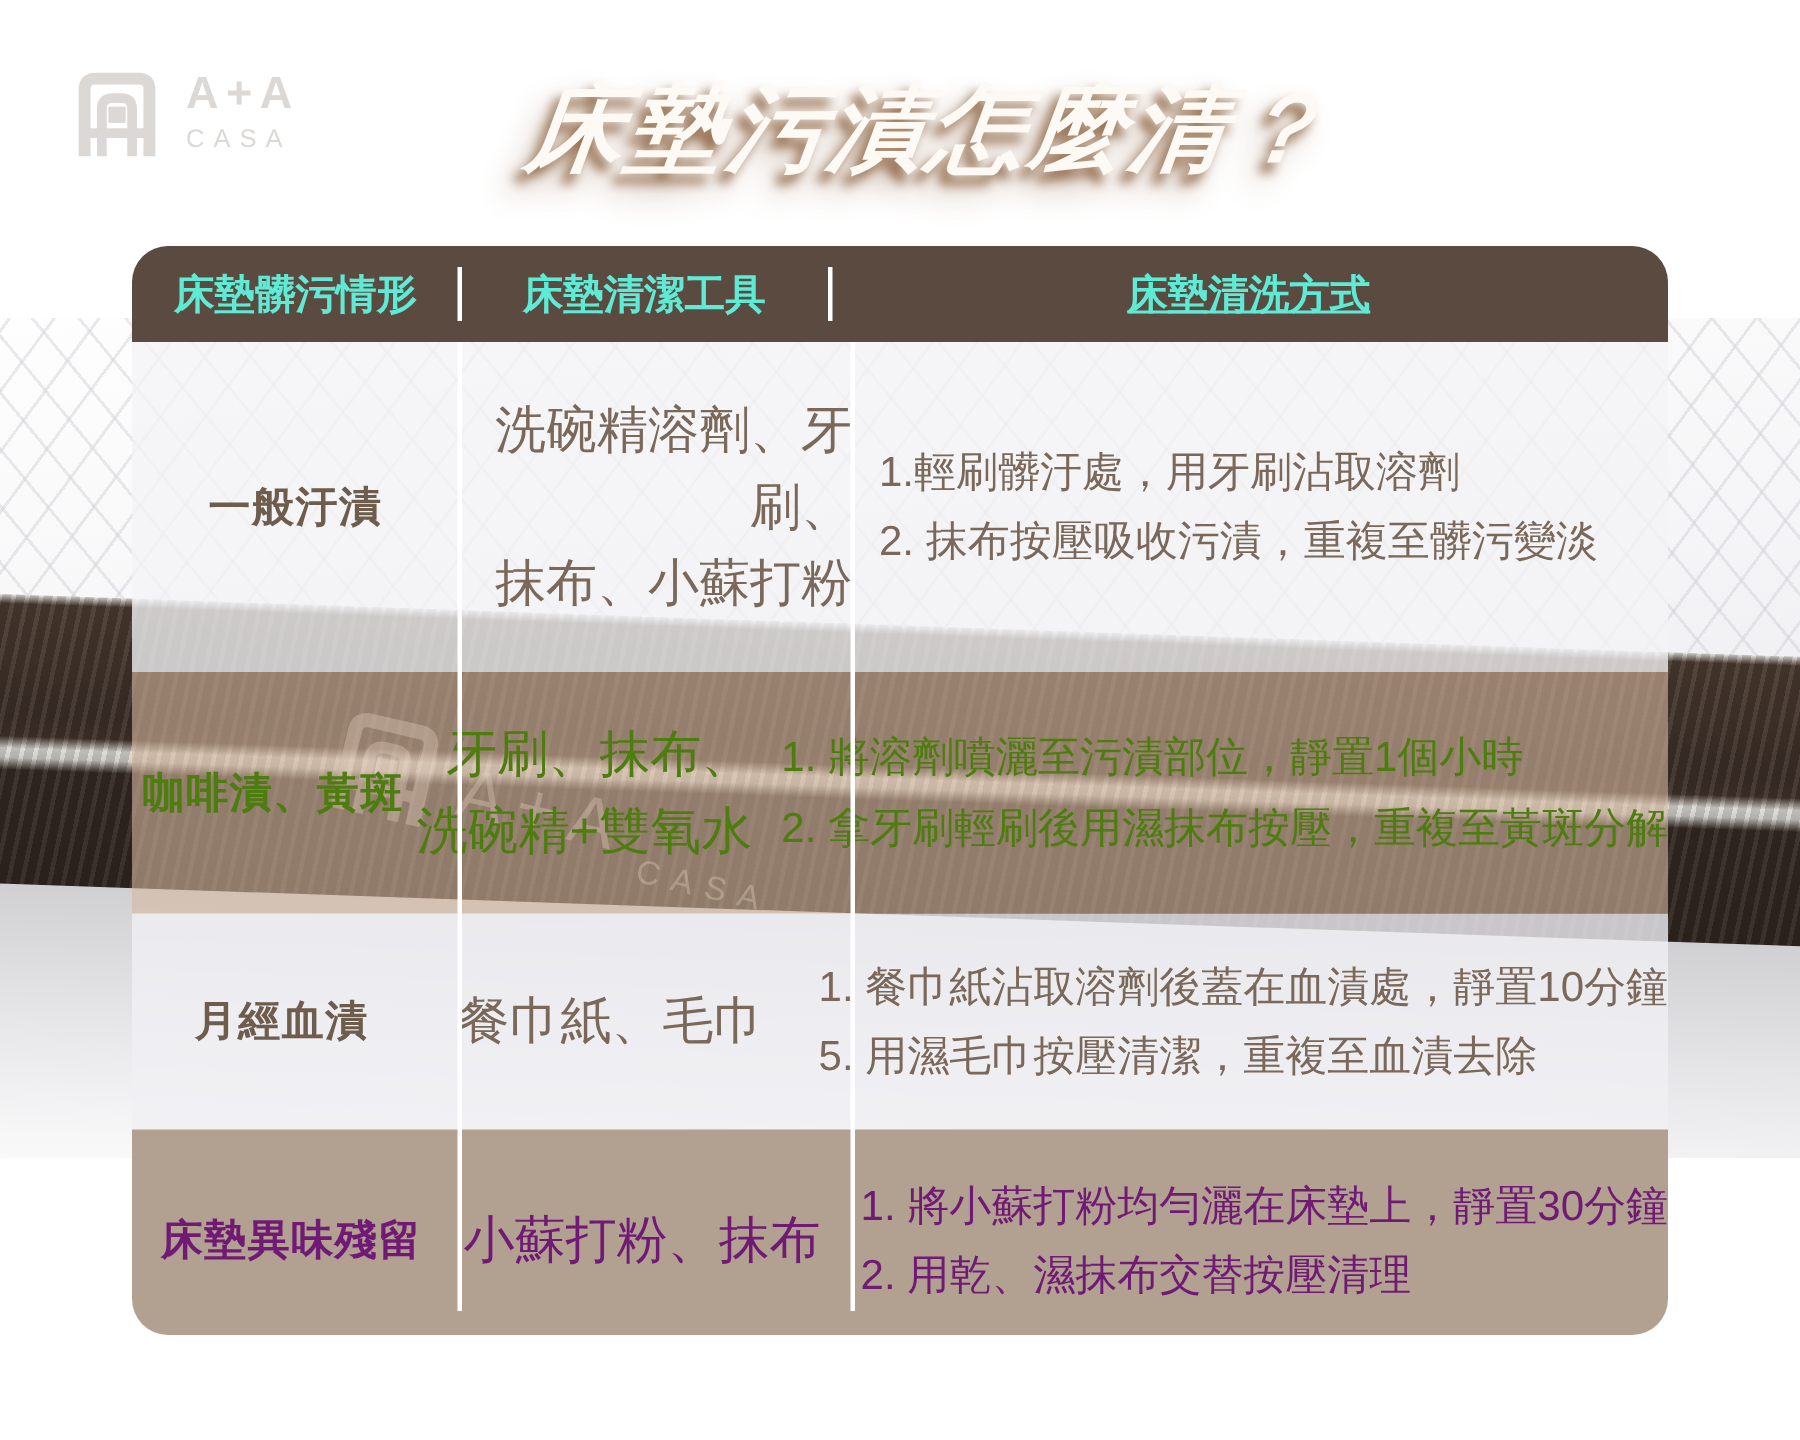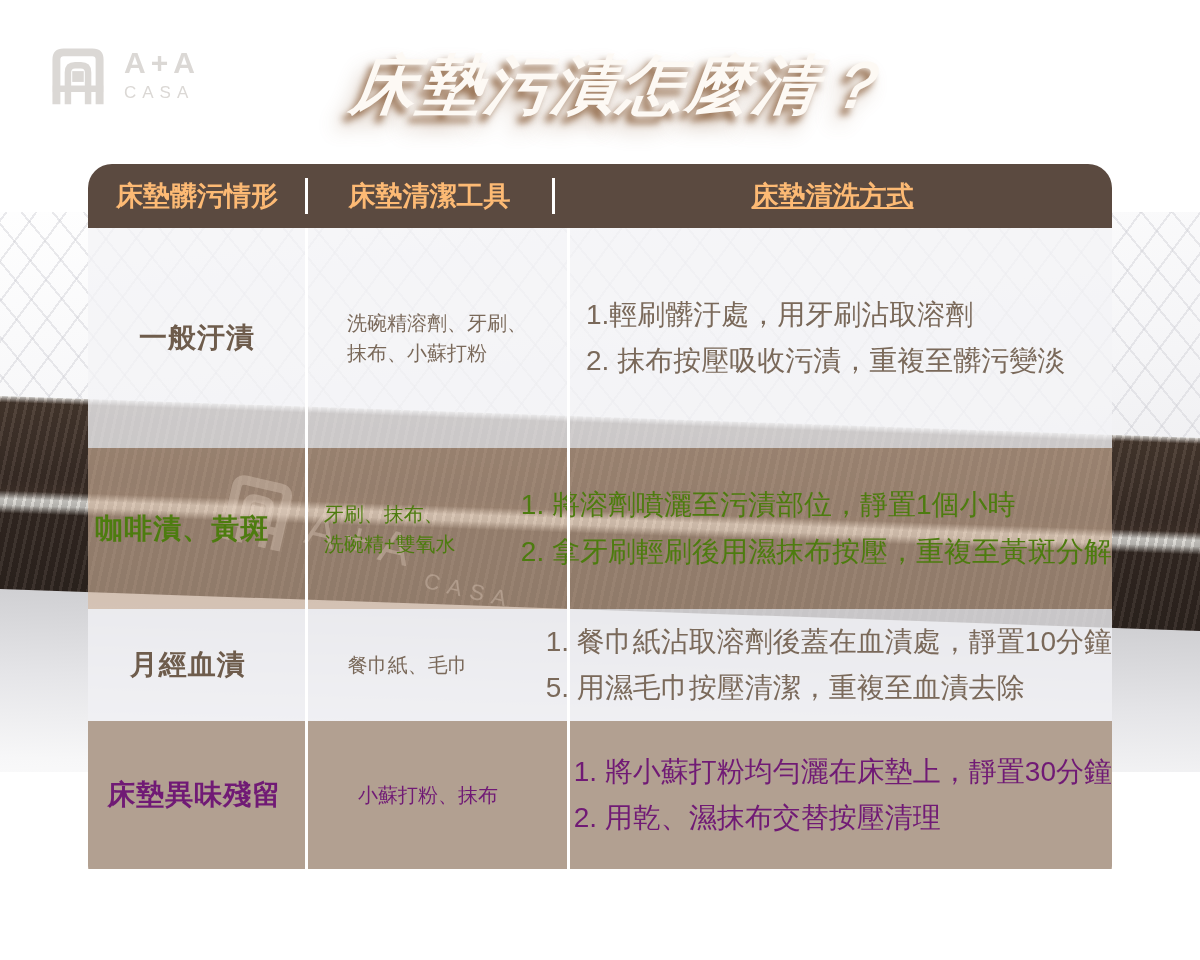--- a/index.html
+++ b/index.html
@@ -63,45 +63,45 @@
     z-index:3;
   }
   
   .table{
     position:absolute;left:88px;top:164px;width:1024px;height:726px;
     border-radius:24px;overflow:hidden;z-index:4;
   }
   .thead{
     position:relative;height:64px;background:#5b4a40;
     display:flex;align-items:center;
-    color:#fdba74;font-weight:bold;font-size:27px;
+    color:#5eead4;font-weight:bold;font-size:27px;
   }
   .thead .hc{text-align:center;}
   .hc1{width:218px;}
   .hc2{width:247px;}
   .hc3{flex:1;text-decoration:underline;}
   .hdiv{position:absolute;top:14px;height:36px;width:3px;background:#ffffff;}
   .hdiv1{left:217px;}
   .hdiv2{left:464px;}
   .row{position:relative;display:flex;}
   .row .c1{
     width:218px;display:flex;align-items:center;justify-content:center;
     font-weight:bold;font-size:28px;letter-spacing:1px;
   }
   .row .c2{
     width:262px;display:flex;align-items:center;justify-content:center;
-    font-size:20px;line-height:1.5;text-align:left;white-space:pre-line;
+    font-size:34px;line-height:1.5;text-align:right;white-space:pre-line;
   }
   .row .c3{
     flex:1;display:flex;flex-direction:column;justify-content:center;
     font-size:28px;line-height:1.65;padding-left:18px;white-space:nowrap;
   }
   .row1{height:220px;background:rgba(243,243,246,.78);color:#7a695a;}
   .row2{height:161px;background:rgba(214,183,158,.60);color:#4d7c0f;}
-  .row3{height:112px;background:rgba(240,240,244,.80);color:#7a695a;}
+  .row3{height:144px;background:rgba(240,240,244,.80);color:#7a695a;}
   .row4{height:148px;background:#b2a091;color:#701a75;}
   .row1 .c1,.row3 .c1{color:#6e5c4c;}
   .vline{position:absolute;top:64px;bottom:16px;width:3px;background:#ffffff;}
   .v1{left:217px;}
   .v2{left:479px;}
 </style>
 </head>
 <body>
 
 <div class="photo">

